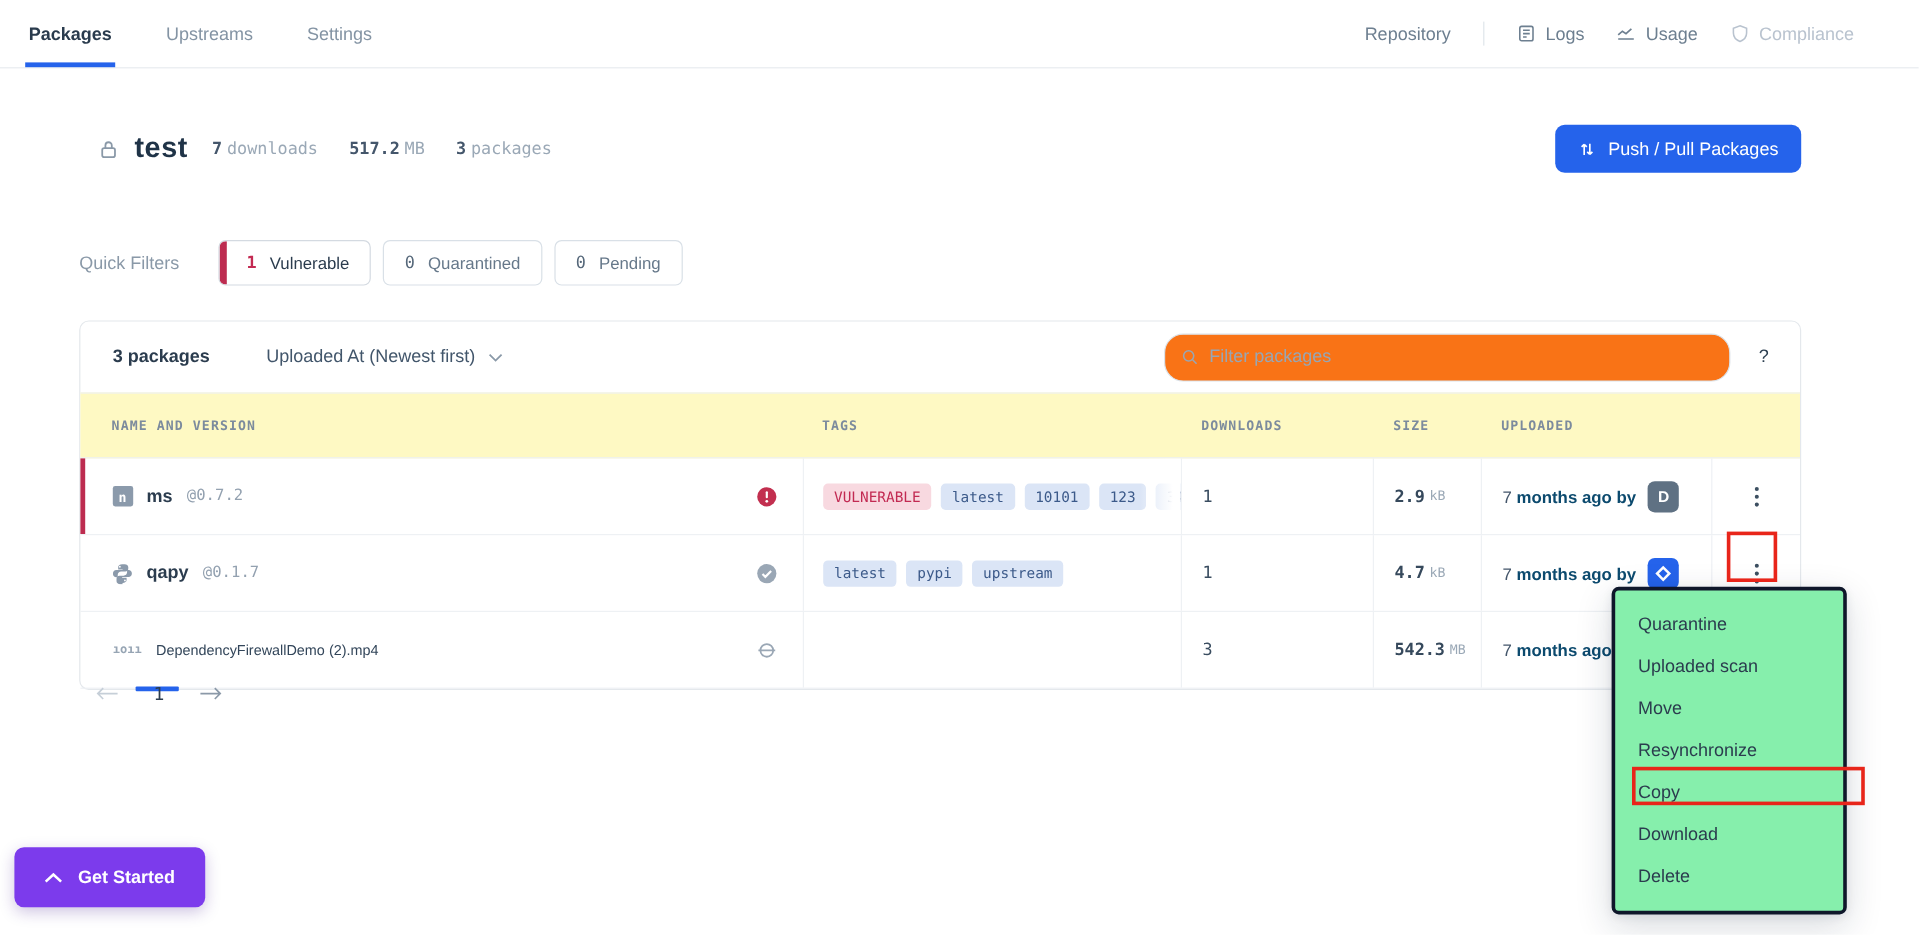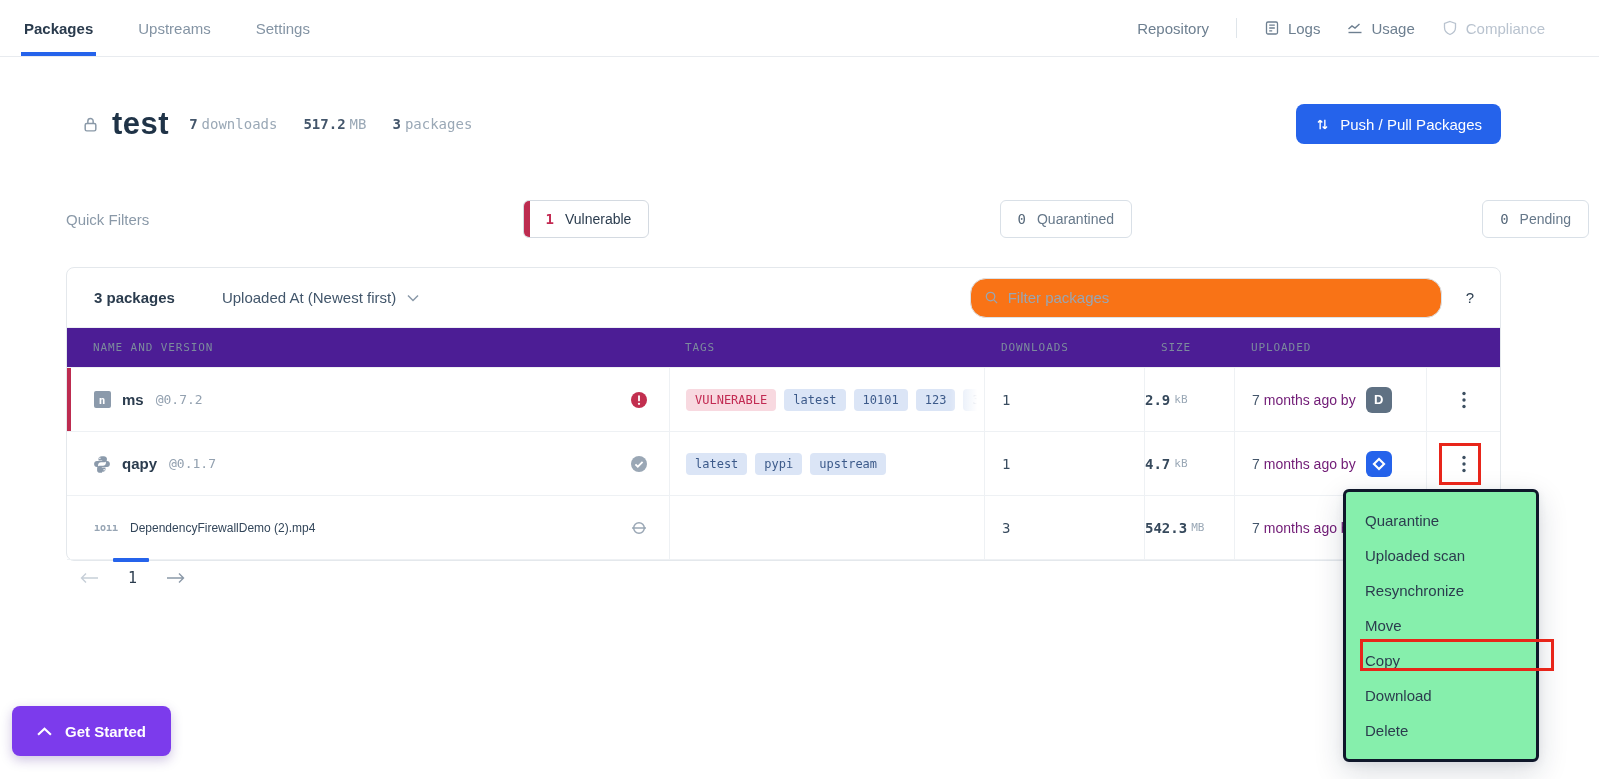--- a/index.html
+++ b/index.html
@@ -16,31 +16,31 @@
   .tab.active { color:#2a3b4d; font-weight:700; }
   .tab.active::after { content:""; position:absolute; left:-3px; right:-3px; bottom:0;
     height:4px; background:#2563eb; }
   .topnav-right { margin-left:auto; display:flex; align-items:center; gap:27px; }
   .navlink { display:flex; align-items:center; gap:8px; font-size:15px; color:#6d7f90; cursor:pointer; }
   .navlink.dim { color:#b9c3cf; }
   .vdiv { width:1px; height:20px; background:#dfe5ea; }
 
   
   .title-row { display:flex; align-items:center; margin:47px 98px 0 82px; }
-  .repo-title { font-size:31px; font-weight:700; color:#1f3347; margin-left:13px; letter-spacing:.5px; }
+  .repo-title { font-size:24px; font-weight:700; color:#1f3347; margin-left:13px; letter-spacing:.5px; }
   .stats { display:flex; gap:26px; margin-left:20px; align-items:baseline; }
   .stat { font-size:14px; }
   .stat .v { color:#44566b; font-weight:700; }
   .stat .u { color:#9aa8b6; margin-left:4px; }
   .pushpull { margin-left:auto; height:40px; background:#2563eb; color:#fff; border:none;
     border-radius:8px; font-size:15px; font-weight:500; display:flex; align-items:center;
     gap:10px; padding:0 19px; cursor:pointer; font-family:inherit; }
 
   
-  .qf-row { display:flex; align-items:center; margin:56px 0 0 66px;justify-content:space-between; }
+  .qf-row { display:flex; align-items:center; margin:56px 0 0 66px; }
   .qf-label { color:#8a99a8; font-size:15px; margin-right:33px; }
   .qf-btn { height:38px; background:#fff; border:1px solid #d9e0e7; border-radius:6px;
     display:flex; align-items:center; gap:11px; padding:0 17px; margin-right:10px;
     font-size:14px; cursor:pointer; position:relative; font-family:inherit; }
   .qf-btn .cnt { font-family:"DejaVu Sans Mono", monospace; color:#56687a; }
   .qf-btn .lbl { color:#66788a; }
   .qf-btn.vuln { overflow:hidden; padding-left:22px; border-color:#d4dae1; }
   .qf-btn.vuln::before { content:""; position:absolute; left:0; top:0; bottom:0; width:6px;
     background:#bd2c50; border-radius:3px 0 0 3px; }
   .qf-btn.vuln .cnt { color:#c32a52; font-weight:700; }
@@ -56,23 +56,23 @@
   .filter-box { margin-left:auto; width:472px; height:40px; border:1px solid #dbe2e8;
     border-radius:16px; display:flex; align-items:center; background:#f97316; }
   .filter-box input { border:none; outline:none; flex:1; font-size:15px; color:#2b3c4e;
     font-family:inherit; background:transparent; margin-left:9px; }
   .filter-box input::placeholder { color:#98a6b4; }
   .filter-box svg { margin-left:13px; }
   .help-btn { margin:0 26px 0 24px; font-size:15px; color:#2c3e50; background:none;
     border:none; cursor:pointer; font-family:inherit; }
 
   .grid { display:grid; grid-template-columns:602px 315px 160px 90px 192px 74px; }
-  .thead { height:41px; background:#4c1d95; border-top:1px solid #edf0f3;
+  .thead { height:55px; background:#fef9c3; border-top:1px solid #edf0f3;
     border-bottom:1px solid #edf0f3; align-items:center;
-    font-family:"DejaVu Sans Mono", monospace; font-size:11px; color:#7c8b9d; letter-spacing:.9px; }
+    font-family:"DejaVu Sans Mono", monospace; font-size:11px; color:#7c8b9d; letter-spacing:.9px;font-weight:bold; }
   .thead .hc { padding-left:17px; }
   .thead .hc.first { padding-left:26px; }
 
   .trow { height:64px; align-items:center; border-bottom:1px solid #eef1f4; position:relative; }
   .trow:last-of-type { border-bottom:none; }
   .trow .cell { height:100%; display:flex; align-items:center; border-left:1px solid #eef1f4; }
   .trow .cell:first-child { border-left:none; }
   .trow.vuln-row::before { content:""; position:absolute; left:0; top:0; bottom:0; width:4px;
     background:#bd2c50; }
 
@@ -88,26 +88,26 @@
   .status-icon { margin-left:auto; margin-right:21px; display:flex; flex:none; }
 
   .tags-cell { padding-left:16px; gap:8px; overflow:hidden; position:relative; }
   .tags-cell.fade::after { content:""; position:absolute; right:0; top:0; bottom:0; width:34px;
     background:linear-gradient(to right, rgba(255,255,255,0), #fff 80%); }
   .tag { font-family:"DejaVu Sans Mono", monospace; font-size:12px; background:#dbe5f6;
     color:#3c5a8a; padding:4px 9px; border-radius:4px; white-space:nowrap; flex:none; cursor:pointer; }
   .tag.danger { background:#f8d9e0; color:#c22a52; }
 
   .dl-cell { padding-left:17px; font-family:"DejaVu Sans Mono", monospace; font-size:14px; color:#3a4d60; }
-  .size-cell { white-space:nowrap; }
+  .size-cell { padding-left:17px; white-space:nowrap; }
   .size-v { font-family:"DejaVu Sans Mono", monospace; font-size:14px; font-weight:700; color:#36495c; }
   .size-u { font-family:"DejaVu Sans Mono", monospace; font-size:11px; color:#9aa8b6; margin-left:4px; }
   .up-cell { padding-left:17px; font-size:14px; white-space:nowrap; }
   .up-num { color:#44566b; }
-  .up-txt { color:#701a75; margin-left:4px; }
+  .up-txt { color:#0c4a6e; margin-left:4px;font-weight:bold; }
   .avatar { width:26px; height:26px; border-radius:6px; margin-left:10px; flex:none;
     display:flex; align-items:center; justify-content:center; color:#fff; font-size:13px; font-weight:700; }
   .avatar.slate { background:#5f7183; }
   .avatar.blue { background:#2563eb; }
   .avatar.dark { background:#2b3a4a; }
   .actions-cell { justify-content:center; }
   .kebab { background:none; border:none; cursor:pointer; padding:6px 10px; display:flex; }
 
   .page-indicator { position:absolute; left:46px; bottom:-2px; width:36px; height:4px;
     background:#2563eb; border-radius:1px; }
@@ -387,22 +387,22 @@
   <button class="pg-arrow">
       <svg width="19" height="12" viewBox="0 0 19 12" fill="none" stroke="#8b99a8" stroke-width="1.4">
         <path d="M1 6h16.5M13 1.5L17.5 6L13 10.5"></path>
       </svg>
     </button>
 </div>
 
 <div class="ctx-menu">
   <div class="ctx-item">Quarantine</div>
   <div class="ctx-item">Uploaded scan</div>
+  <div class="ctx-item">Move</div>
   <div class="ctx-item">Resynchronize</div>
-  <div class="ctx-item">Move</div>
   <div class="ctx-item">Copy</div>
   <div class="ctx-item">Download</div>
   <div class="ctx-item">Delete</div>
 </div>
 
 <div class="anno anno-kebab"></div>
 <div class="anno anno-copy"></div>
 
 <button class="get-started">
   <span style="display:flex">

